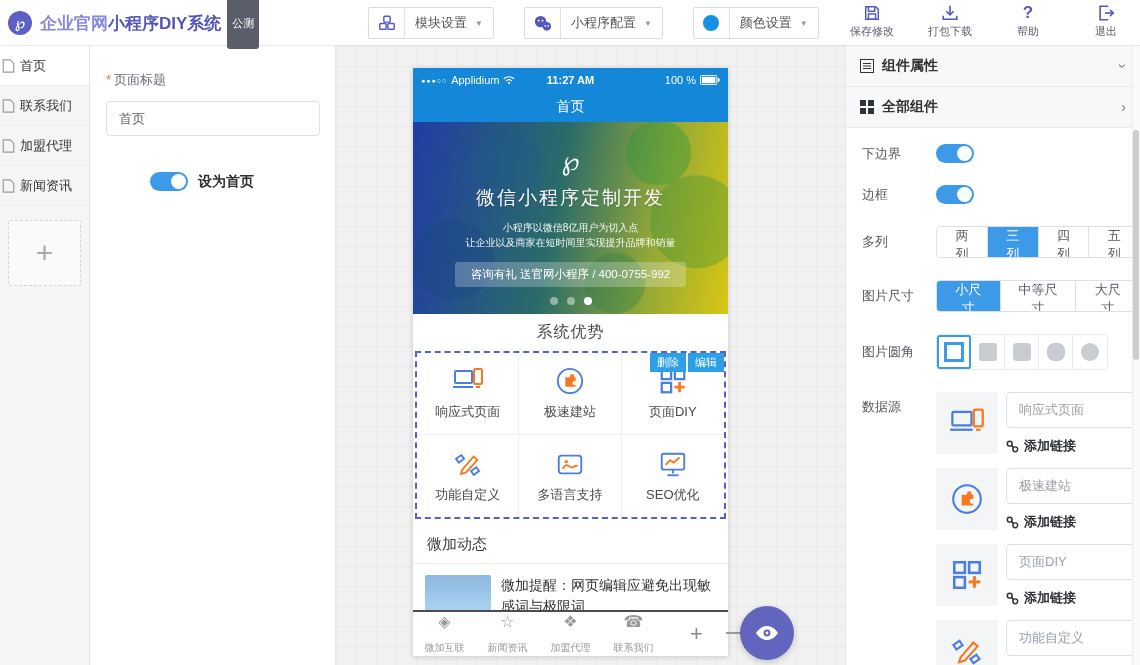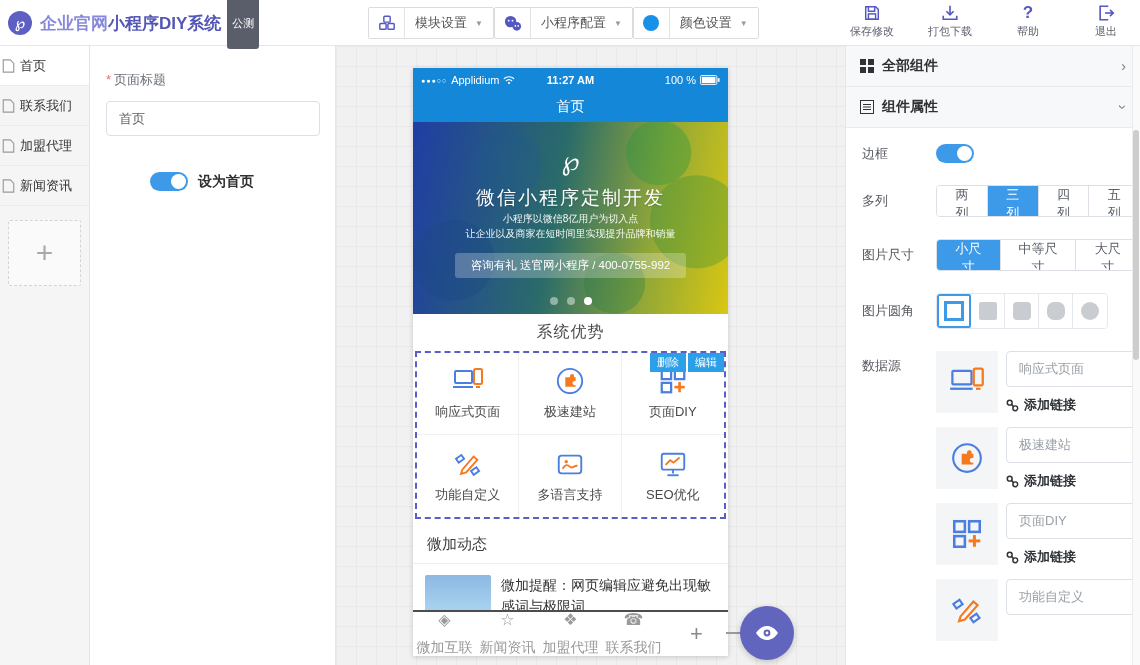--- a/index.html
+++ b/index.html
@@ -8,21 +8,21 @@
   #app { position:relative; width:1140px; height:665px; overflow:hidden; }
 
   
   .header { position:relative; height:46px; background:#fff; border-bottom:1px solid #e6e6e6; }
   .brand { position:absolute; left:8px; top:0; height:46px; display:flex; align-items:center; }
   .brand-logo { width:24px; height:24px; border-radius:50%; background:#5d5fc3; color:#fff; font-size:15px;
     display:flex; align-items:center; justify-content:center; font-weight:bold; }
   .brand-t1 { margin-left:8px; font-size:17px; font-weight:bold; color:#8688dc; }
   .brand-t2 { font-size:17px; font-weight:bold; color:#5356b4; }
   .brand-badge { margin-left:6px; background:#5a5e6a; color:#fff; font-size:11px; padding:18px 5px; border-radius:3px;text-align:center; }
-  .toolbar { position:absolute; left:368px; top:7px; display:flex; }
+  .toolbar { position:absolute; left:368px; top:7px; display:flex; gap:30px; }
   .tb-btn { display:flex; align-items:center; height:32px; background:#fff; border:1px solid #dcdcdc; border-radius:2px; cursor:pointer; }
   .tb-ico { width:36px; height:100%; display:flex; align-items:center; justify-content:center; border-right:1px solid #e3e3e3; }
   .tb-label { padding:0 8px 0 10px; font-size:13px; color:#555; }
   .tb-caret { font-size:8px; color:#999; padding-right:10px; }
   .color-dot { width:16px; height:16px; border-radius:50%; background:#1890e8; }
   .actions { position:absolute; right:8px; top:4px; display:flex; gap:26px; }
   .act { display:flex; flex-direction:column; align-items:center; cursor:pointer; width:52px; }
   .act svg { display:block; }
   .act-q { font-size:17px; font-weight:bold; color:#5456c2; line-height:18px; }
   .act-label { font-size:11px; color:#5f6270; margin-top:2px; white-space:nowrap; }
@@ -69,21 +69,21 @@
   .hero { height:192px; position:relative; color:#fff; text-align:center; overflow:hidden;
     background:
       radial-gradient(circle at 78% 16%, rgba(40,150,60,.38) 0 32px, transparent 33px),
       radial-gradient(circle at 90% 52%, rgba(45,140,55,.32) 0 46px, transparent 47px),
       radial-gradient(circle at 64% 84%, rgba(30,120,70,.30) 0 30px, transparent 31px),
       radial-gradient(circle at 13% 72%, rgba(25,70,130,.35) 0 40px, transparent 41px),
       radial-gradient(circle at 30% 22%, rgba(30,90,140,.30) 0 34px, transparent 35px),
       linear-gradient(100deg,#203da4 0%,#2a6b6a 45%,#93a836 75%,#d9c713 100%); }
   .hero-logo { font-size:26px; margin-top:24px; }
   .hero-title { font-size:19px; letter-spacing:2px; margin-top:8px; text-shadow:0 1px 2px rgba(0,0,0,.2); }
-  .hero-sub { font-size:10px; margin-top:0; line-height:15px; opacity:.95; }
+  .hero-sub { font-size:10px; margin-top:9px; line-height:15px; opacity:.95; }
   .hero-cta { display:inline-block; margin-top:12px; background:rgba(255,255,255,.25); border-radius:3px;
     padding:5px 16px; font-size:11.5px; }
   .hero-dots { position:absolute; bottom:9px; left:0; right:0; display:flex; justify-content:center; gap:9px; }
   .hero-dots i { width:8px; height:8px; border-radius:50%; background:rgba(255,255,255,.45); }
   .hero-dots i.on { background:#fff; }
 
   .adv-title { height:37px; display:flex; align-items:center; justify-content:center; font-size:16px; color:#4a4a4a; letter-spacing:1px; }
 
   .grid-wrap { position:relative; margin:0 2px; border:2px dashed #5a5fc8; }
   .grid { display:flex; flex-wrap:wrap; background:#fff; }
@@ -99,21 +99,21 @@
   .news-thumb { width:66px; height:48px; flex:none; border-radius:2px; overflow:hidden; position:relative;
     background:linear-gradient(180deg,#8cb8e2 0%,#a9d2ef 70%,#6f9ed0 100%); }
   .news-thumb .cap { position:absolute; bottom:0; left:0; right:0; background:rgba(40,70,140,.65);
     color:#fff; font-size:8px; text-align:center; padding:1px 0; }
   .news-text { margin-left:10px; font-size:14px; line-height:21px; color:#333; }
 
   .tabbar { position:absolute; bottom:0; left:0; right:0; height:46px; background:#fff; z-index:8;
     border-top:2px solid #4d4d4d; display:flex; align-items:center; }
   .tab { flex:1; display:flex; flex-direction:column; align-items:center; justify-content:center; cursor:pointer; }
   .tab .ti { font-size:16px; color:#9a9a9a; line-height:18px; }
-  .tab .tl { font-size:14px; color:#999; margin-top:10px; }
+  .tab .tl { font-size:10px; color:#999; margin-top:10px; }
   .tab .plus { font-size:22px; color:#8a8a8a; font-weight:300; }
 
   .preview-btn { position:absolute; left:404px; top:560px; width:54px; height:54px; border-radius:50%;
     background:#6265bd; display:flex; align-items:center; justify-content:center; cursor:pointer;
     box-shadow:0 2px 6px rgba(0,0,0,.2); z-index:9; }
   .preview-line { position:absolute; left:390px; top:586px; width:16px; height:2px; background:#9a9a9a; z-index:8; }
 
   
   .inspector { width:295px; background:#fff; border-left:1px solid #e6e6e6; flex:none; position:relative; overflow:hidden; }
   .insp-head { height:41px; background:#f7f8fa; border-bottom:1px solid #ebebeb; display:flex; align-items:center;
@@ -443,44 +443,48 @@
           <path d="M1 8c3.5-5 7-7 11-7s7.5 2 11 7c-3.5 5-7 7-11 7S4.5 13 1 8z" fill="#fff"></path>
           <circle cx="12" cy="8" r="3.4" fill="#6265bd"></circle>
             <circle cx="12" cy="8" r="1.4" fill="#fff"></circle>
           </svg>
       </div>
     </div>
 
     <div class="inspector">
       <div class="insp-head">
         <svg width="14" height="14" viewBox="0 0 14 14">
+          <rect x="0.5" y="0.5" width="13" height="13" fill="none" stroke="#2f3338"></rect>
+          <g stroke="#2f3338">
+              <path d="M3 4.5h8"></path>
+              <path d="M3 7h8"></path>
+              <path d="M3 9.5h8"></path>
+            </g>
+          </svg>
+        <span>组件属性</span>
+        <span class="chev down">›</span>
+      </div>
+      <div class="insp-head">
+        <svg width="14" height="14" viewBox="0 0 14 14">
           <g fill="#2f3338">
               <rect x="0" y="0" width="6" height="6"></rect>
               <rect x="8" y="0" width="6" height="6"></rect>
               <rect x="0" y="8" width="6" height="6"></rect>
               <rect x="8" y="8" width="6" height="6"></rect>
             </g>
           </svg>
         <span>全部组件</span>
         <span class="chev">›</span>
       </div>
-      <div class="insp-head">
-        <svg width="14" height="14" viewBox="0 0 14 14">
-          <rect x="0.5" y="0.5" width="13" height="13" fill="none" stroke="#2f3338"></rect>
-          <g stroke="#2f3338">
-              <path d="M3 4.5h8"></path>
-              <path d="M3 7h8"></path>
-              <path d="M3 9.5h8"></path>
-            </g>
-          </svg>
-        <span>组件属性</span>
-        <span class="chev down">›</span>
-      </div>
 
       <div class="insp-body">
+        <div class="prow">
+          <span class="plabel">下边界</span>
+          <span class="toggle"></span>
+        </div>
         <div class="prow">
           <span class="plabel">边框</span>
           <span class="toggle"></span>
         </div>
         <div class="prow">
           <span class="plabel">多列</span>
           <span class="seg">
             <button>两列</button>
             <button class="on">三列</button>
             <button>四列</button>

